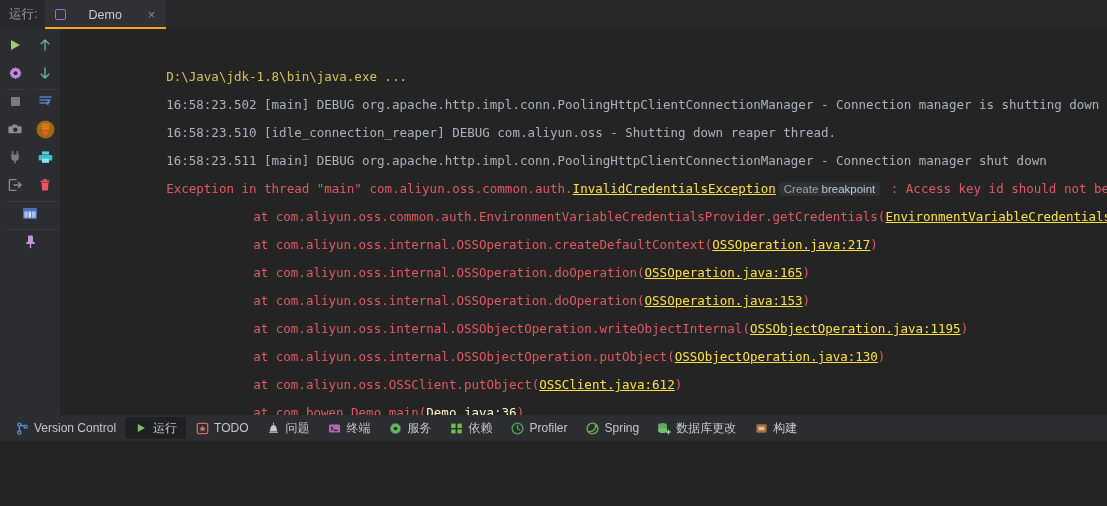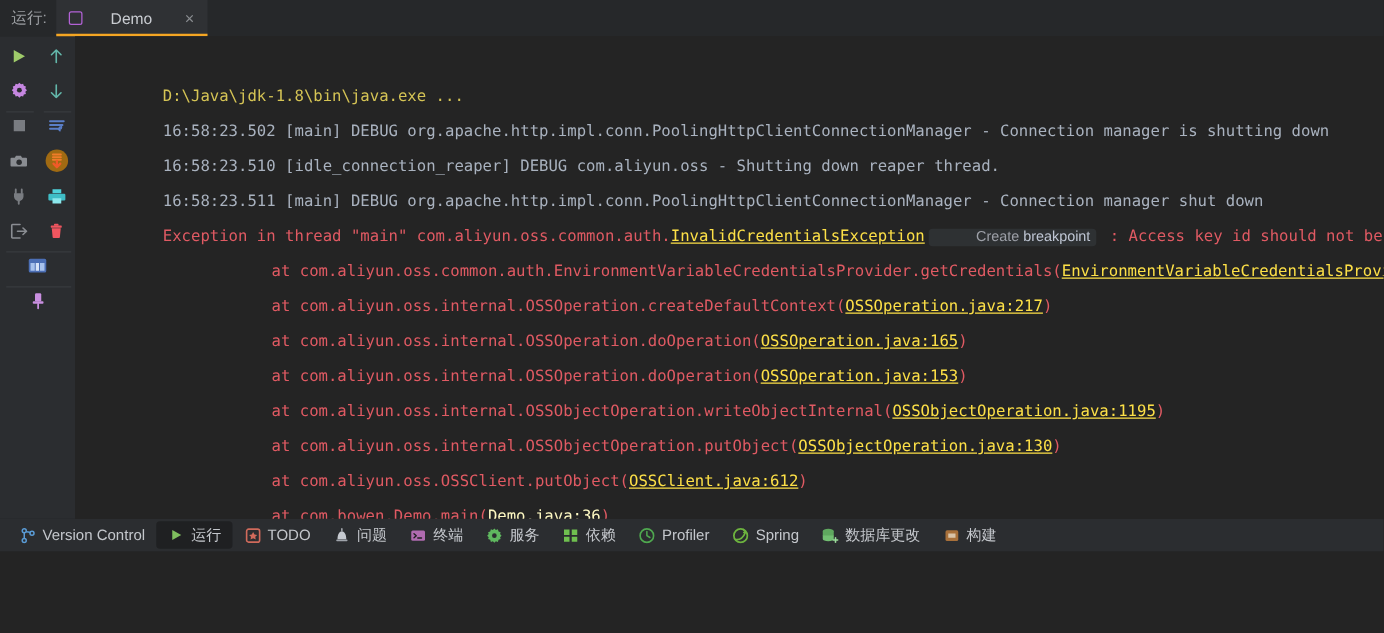--- a/index.html
+++ b/index.html
@@ -66,20 +66,21 @@
     line-height: 1;
     margin-left: 2px;
     padding: 1px 2px;
   }
 
   
   .body-row {
     flex: 1;
     display: flex;
     min-height: 0;
+    gap: 36px;
   }
 
   
   .sidebar {
     width: 60px; min-width: 60px;
     background: #2B2D30;
     padding-top: 4px;
     display: flex;
     flex-wrap: wrap;
     align-content: flex-start;
@@ -130,21 +131,21 @@
   }
   .indent { padding-left: 97px; }
   .bp-chip {
     font-family: "Liberation Sans", sans-serif;
     font-size: 11.5px;
     background: #2E3133;
     border-radius: 3px;
     padding: 1px 5px;
     margin: 0 3px;
   }
-  .bp-create { color: #9DA0A8; margin-left: 33px; }
+  .bp-create { color: #9DA0A8; }
   .bp-word { color: #BFC6D4; }
   .exit-line {
     font-family: "Liberation Sans", sans-serif;
     font-size: 13px;
     color: #CED0D6;
     padding-left: 68px;
     line-height: 28px;
     height: 28px;
     white-space: pre;
   }

